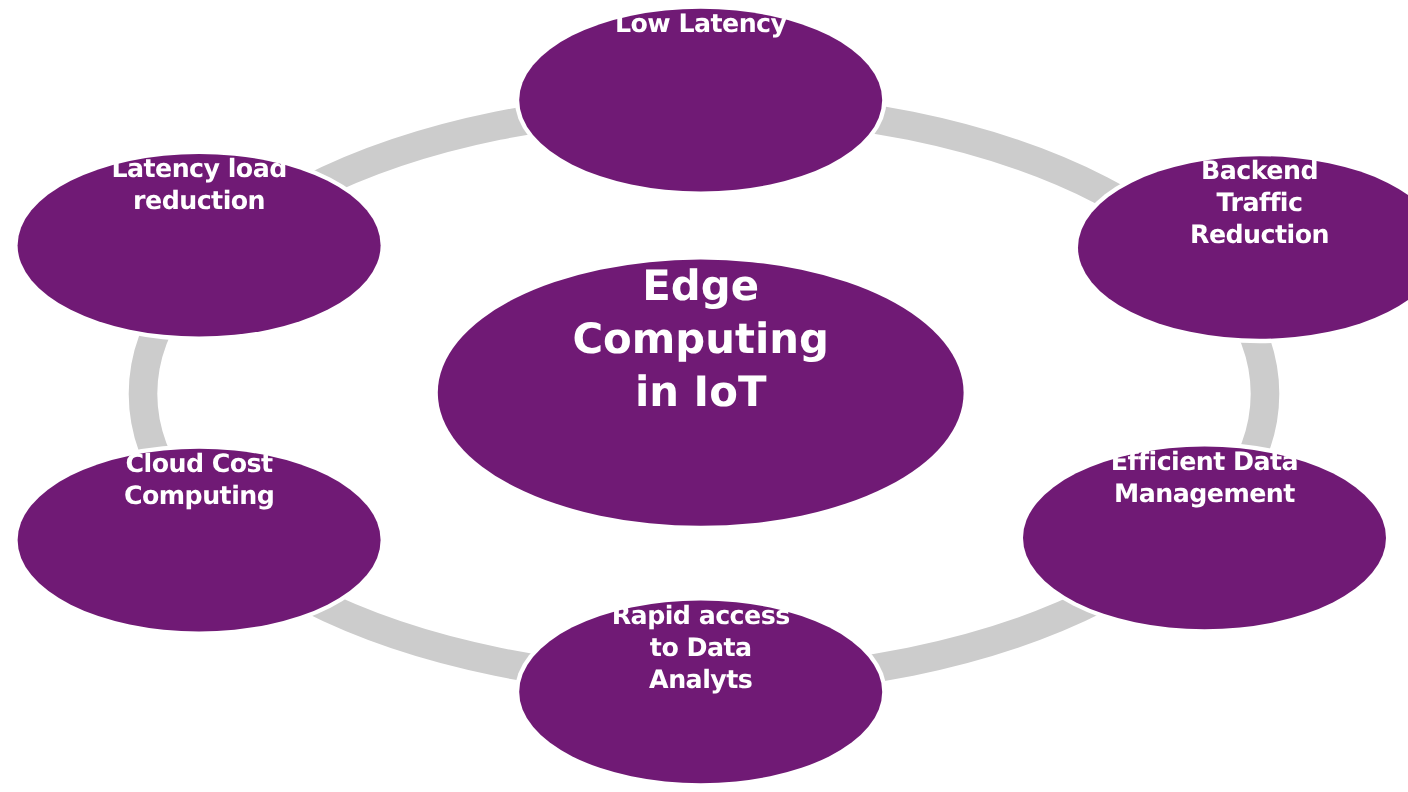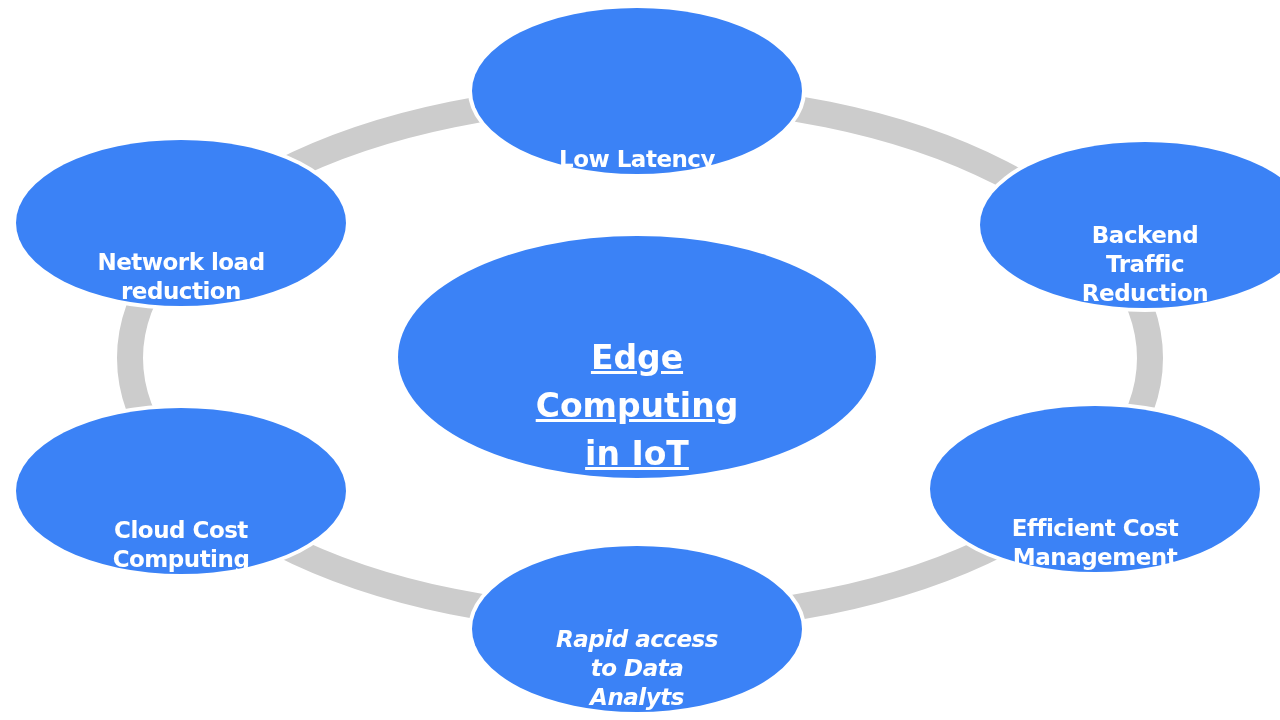--- a/index.html
+++ b/index.html
@@ -1,65 +1,65 @@
 <!DOCTYPE html>
 <html><head>
 <meta charset="utf-8">
 <style>
   html, body { margin: 0; padding: 0; background: #ffffff; }
   body { width: 1280px; height: 720px; position: relative; overflow: hidden;
          font-family: "DejaVu Sans", sans-serif; }
   .ring { position: absolute; left: 0; top: 0; }
   .node {
-    position: absolute; background: #3b82f6; border-radius: 50%;
-    display: flex; align-items: flex-end; justify-content: center;
+    position: absolute; background: #701a75; border-radius: 50%;
+    display: flex; align-items: flex-start; justify-content: center;
     box-shadow: 0 0 0 4px #ffffff;
   }
   .node .label {
     color: #ffffff; font-weight: bold; text-align: center;
     font-size: 23px; line-height: 29px; letter-spacing: -0.5px;
     white-space: pre-line;
   }
-  .center .label { font-size: 33px; line-height: 48px; letter-spacing: 0; text-decoration: underline; }
+  .center .label { font-size: 38px; line-height: 48px; letter-spacing: 0; }
 </style>
 </head>
 <body>
 
 <svg class="ring" width="1280" height="720">
   <ellipse cx="640" cy="358" rx="510" ry="262" fill="none" stroke="#cccccc" stroke-width="26"></ellipse>
 </svg>
 
 <div class="node" style="left:472px; top:8px; width:330px; height:166px;">
   <span class="label">Low Latency</span>
 </div>
 
 <div class="node" style="left:980px; top:142px; width:330px; height:166px;">
   <span class="label">Backend
 Traffic
 Reduction</span>
 </div>
 
 <div class="node" style="left:930px; top:406px; width:330px; height:166px;">
-  <span class="label">Efficient Cost
+  <span class="label">Efficient Data
 Management</span>
 </div>
 
-<div class="node" style="left:472px; top:546px; width:330px; height:166px;font-style:italic;">
+<div class="node" style="left:472px; top:546px; width:330px; height:166px;">
   <span class="label">Rapid access
 to Data
 Analyts</span>
 </div>
 
 <div class="node" style="left:16px; top:408px; width:330px; height:166px;">
   <span class="label">Cloud Cost
 Computing</span>
 </div>
 
 <div class="node" style="left:16px; top:140px; width:330px; height:166px;">
-  <span class="label">Network load
+  <span class="label">Latency load
 reduction</span>
 </div>
 
 <div class="node center" style="left:398px; top:236px; width:478px; height:242px;">
   <span class="label">Edge
 Computing
 in IoT</span>
 </div>
 
 </body></html>

